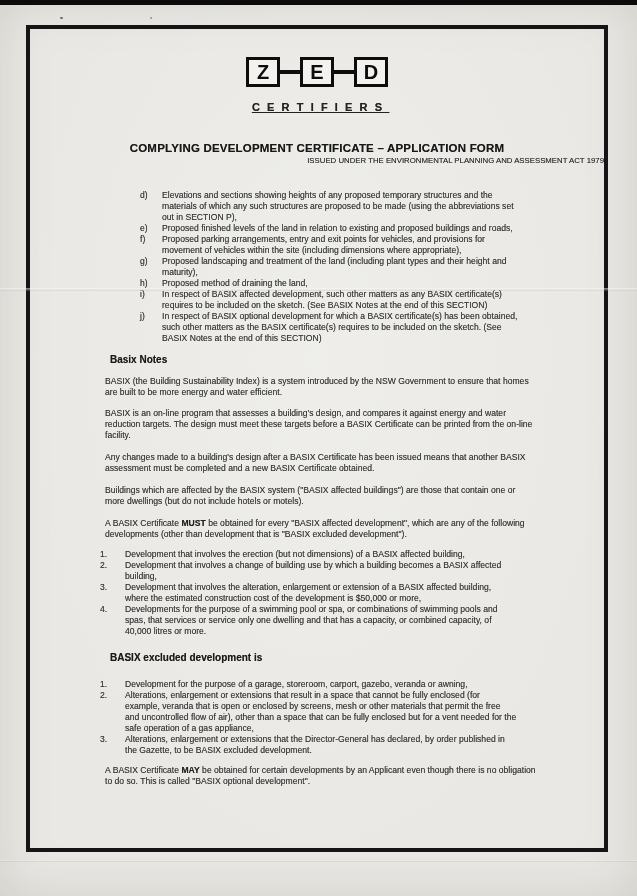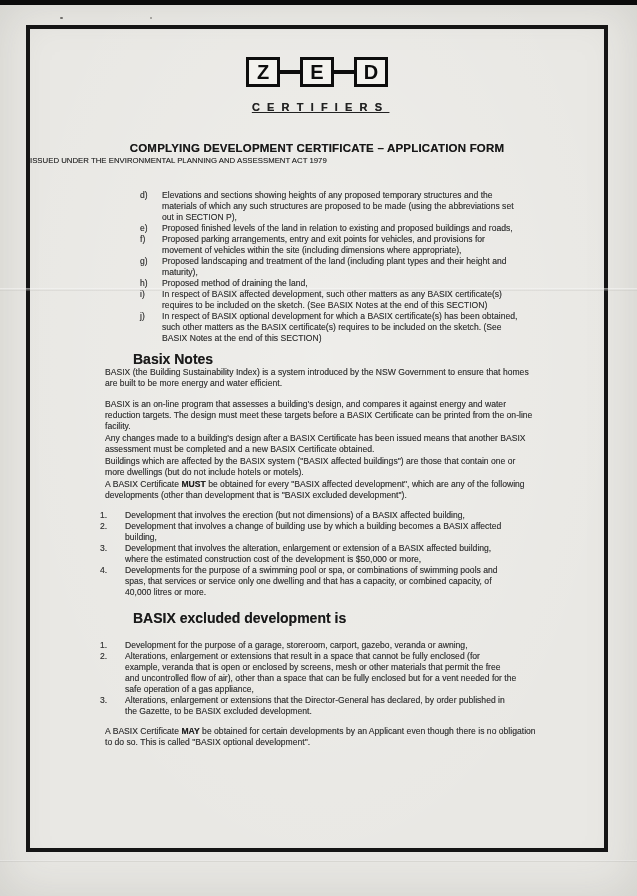--- a/index.html
+++ b/index.html
@@ -54,43 +54,43 @@
   
   .doc-title {
     margin-top: 29px;
     text-align: center;
     font-size: 11.5px; font-weight: bold; color: #181818;
     letter-spacing: 0.2px; line-height: 13px;
     text-shadow: 0 0 0.5px rgba(20,20,20,0.6);
   }
   .doc-subtitle {
     margin-top: 1px;
-    text-align: left;
+    text-align: right;
     font-size: 7.8px; color: #2e2e2e;
     line-height: 10px;
     text-shadow: 0 0 0.5px rgba(60,60,60,0.6);
   }
   
   .bodytext { font-size: 8.6px; line-height: 11px; text-shadow: 0 0 0.6px rgba(70,70,70,0.7); }
   
   .sketch-list { margin: 24px 0 0 110px; }
   .s-item { display: flex; }
   .s-label { width: 22px; flex: none; }
   .s-text { width: 360px; }
   
   .section-heading {
-    margin: 9px 0 0 103px;
-    font-size: 14px; font-weight: bold; color: #1a1a1a;
+    margin: 9px 0 0 80px;
+    font-size: 10px; font-weight: bold; color: #1a1a1a;
     line-height: 13px;
     text-shadow: 0 0 0.5px rgba(20,20,20,0.55);
   }
   .section-heading.second { margin-top: 14px; }
   .para { margin: 10px 0 0 75px; width: 432px; }
-  .para.first { margin-top: 1px; }
-  .para.gap11 { margin-top: 1px; }
+  .para.first { margin-top: 10px; }
+  .para.gap11 { margin-top: 11px; }
   .para strong { color: #232323; text-align: right; }
   .closing-para { margin-top: 9px; }
   
   .num-list { margin: 9px 0 0 70px; }
   .num-list.second { margin-top: 15px; }
   .n-item { display: flex; }
   .n-num { width: 25px; flex: none; }
   .n-text { width: 392px; }
   
   .fold-line-mid {

